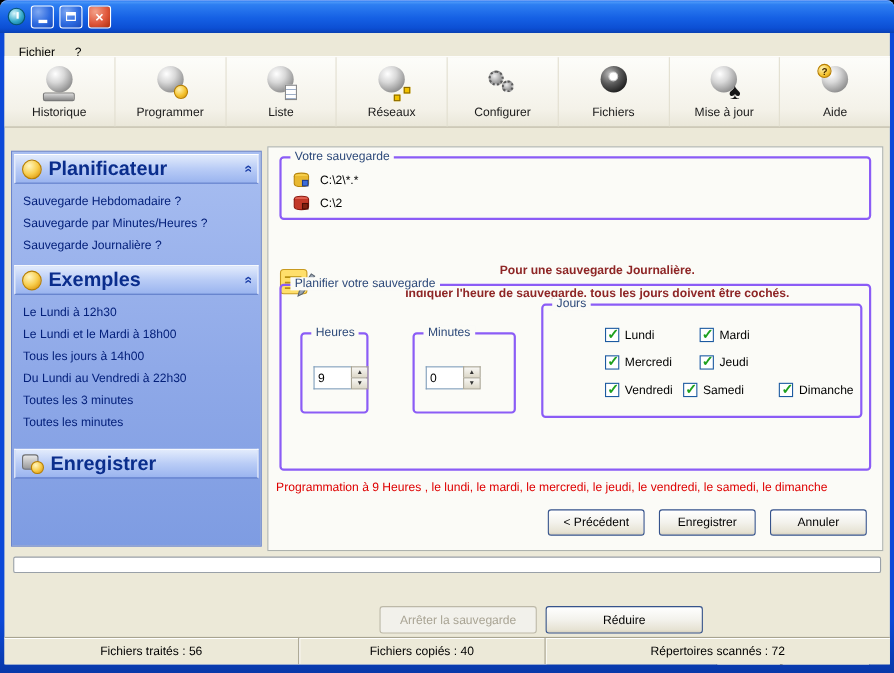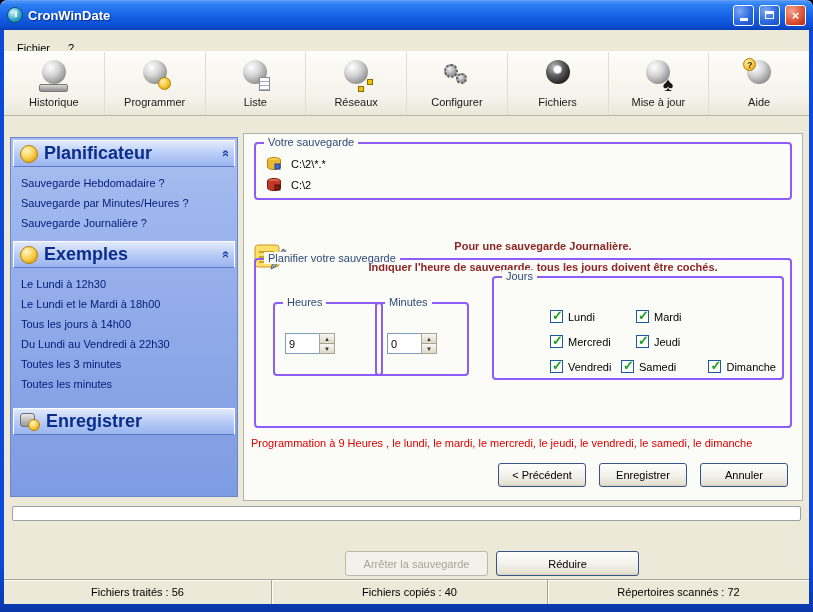--- a/index.html
+++ b/index.html
@@ -97,34 +97,34 @@
   .gb-backup { left:10px; top:8px; width:538px; height:58px; padding-top:9px; }
   .path-row { display:flex; align-items:center; gap:9px; height:21px; padding-left:10px; }
   .path-text { color:#000; }
 
   .info-row { position:absolute; left:8px; top:74px; right:8px; height:48px; display:flex; align-items:center; gap:4px;margin-top:24px; }
   .info-icon { flex:0 0 auto; width:36px; height:34px; }
   .info-text { flex:1; text-align:center; color:#8E2626; font-weight:bold; }
   .info-line1 { margin-bottom:9px; }
 
   .gb-plan { left:10px; top:124px; width:538px; height:170px; }
-  .gb-hours { left:17px; top:42px; width:110px; height:74px; }
+  .gb-hours { left:17px; top:42px; width:62px; height:74px; }
   .gb-mins  { left:119px; top:42px; width:94px; height:74px; }
   .gb-jours { left:236px; top:16px; width:292px; height:104px; }
 
   .spin { position:absolute; left:10px; top:29px; display:flex; width:50px; height:21px; }
   .spin input { flex:1 1 auto; min-width:0; border:1px solid #7F9DB9; border-right:none;
                 padding:0 3px; font:inherit; font-size:11px; background:#fff; }
   .spin-ud { width:16px; display:flex; flex-direction:column; flex:0 0 auto; }
   .spin-b { flex:1; display:flex; align-items:center; justify-content:center; font-size:6px; color:#333;
             background: linear-gradient(180deg,#F8F7F4,#DDD8C8); border:1px solid #A9A494; cursor:pointer; }
   .spin-b.up { border-bottom:none; }
 
   .jours-grid { position:absolute; left:16px; top:20px; right:6px; }
-  .day-row { display:flex; align-items:flex-end; height:25px;padding-left:40px; }
+  .day-row { display:flex; align-items:flex-start; height:25px;padding-left:40px; }
   .day { display:flex; align-items:center; gap:5px; cursor:pointer; }
   .day.c1 { width:86px; } .day.c2 { width:106px; }
   .cb { width:13px; height:13px; background:#FFF; border:1px solid #1C5AA0; position:relative; flex:0 0 auto; }
   .cb.checked::after { content:"\2713"; position:absolute; left:1px; top:-3px;
                        color:#1FA11F; font-size:13px; font-weight:bold; }
 
   .summary { position:absolute; left:7px; top:303px; right:4px; color:#DE0000; white-space:nowrap; overflow:hidden; }
 
   .dlg-btns { position:absolute; top:329px; right:14px; display:flex; gap:13px; }
   .xp-btn { min-width:88px; height:24px; padding:0 10px; font:inherit; font-size:11px; color:#000; cursor:pointer;
@@ -137,34 +137,33 @@
   .progress { position:absolute; left:8px; top:476px; width:789px; height:15px;
               background:#FFF; border:1px solid #99A0A8; border-radius:2px; }
   .btn-stop   { position:absolute; left:341px; top:521px; width:143px; height:25px; }
   .btn-reduce { position:absolute; left:492px; top:521px; width:143px; height:25px; }
   .btn-quit   { position:absolute; left:647px; top:521px; width:140px; height:25px;margin-top:36px; }
 
   .statusbar { position:absolute; left:0; right:0; top:549px; height:25px;
                border-top:1px solid #A8A490; box-shadow: inset 0 1px 0 #FFF;
                display:flex; align-items:stretch; background:#ECE9D8; }
   .sb-cell { display:flex; align-items:center; justify-content:center; }
-  .sb-cell.s1 { width:268px; } .sb-cell.s2 { width:276px; } .sb-cell.s3 { flex:1; }
+  .sb-cell.s1 { width:268px; } .sb-cell.s2 { width:224px; } .sb-cell.s3 { flex:1; }
   .sb-cell:not(:last-child) { border-right:1px solid #A8A490; box-shadow: 1px 0 0 #FFF; }
 
   
   .fic { width:16px; height:16px; flex:0 0 auto; }
 </style>
 </head>
 <body>
 
 <div class="window">
 
   <div class="titlebar">
     <span class="app-icon"></span>
-    <span class="title-text">CronWinDate</span>
     <span class="win-btn minb">
         <span class="glyph-min"></span>
       </span>
     <span class="win-btn maxb">
         <span class="glyph-max"></span>
       </span>
     <span class="win-btn closeb">
         <span>×</span>
       </span>
   </div>

